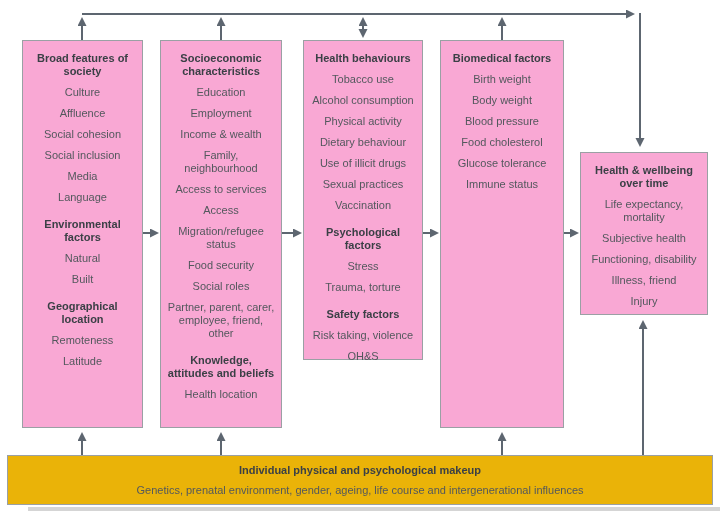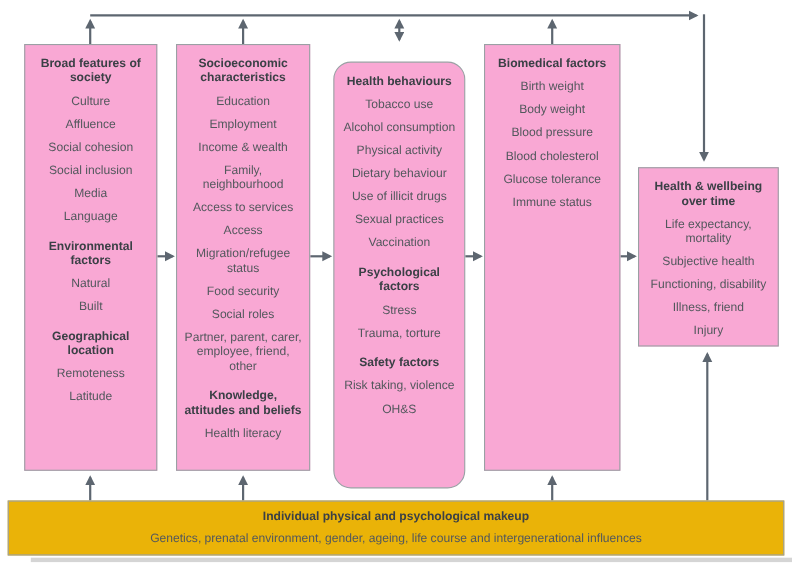--- a/index.html
+++ b/index.html
@@ -11,21 +11,21 @@
     position:absolute; box-sizing:border-box;
     border:1.5px solid #9aa0a4; background:#f9a8d4;
     text-align:center; color:#53585d;
     font-size:11px; line-height:13px; padding:9px 2px 0 2px;
   }
   .sec-title {font-weight:bold; color:#3b4046; margin:14px 3px 0;}
   .box .sec-title:first-child {margin-top:2px;}
   .item {margin:8px 3px 0;}
   .b1 {left:22px;  top:40px;  width:121px; height:388px;}
   .b2 {left:160px; top:40px;  width:122px; height:388px;}
-  .b3 {left:303px; top:56px;  width:120px; height:388px;border-radius:16px;}
+  .b3 {left:303px; top:40px;  width:120px; height:320px;}
   .b4 {left:440px; top:40px;  width:124px; height:388px;}
   .b5 {left:580px; top:152px; width:128px; height:163px;}
   .bottom-box {
     position:absolute; left:7px; top:455px; width:706px; height:50px;
     box-sizing:border-box; border:1.5px solid #9aa0a4; background:#eab308;
     text-align:center; font-size:11px; line-height:13px; padding-top:8px;
   }
   .bb-title {font-weight:bold; color:#3b4046;}
   .bb-sub {margin-top:7px; color:#53585d;}
   .arrow-layer {position:absolute; left:0; top:0;}
@@ -86,21 +86,21 @@
         <div class="item">Employment</div>
         <div class="item">Income &amp; wealth</div>
         <div class="item">Family, neighbourhood</div>
         <div class="item">Access to services</div>
         <div class="item">Access</div>
         <div class="item">Migration/refugee status</div>
         <div class="item">Food security</div>
         <div class="item">Social roles</div>
         <div class="item">Partner, parent, carer, employee, friend, other</div>
         <div class="sec-title">Knowledge, attitudes and beliefs</div>
-        <div class="item">Health literacy</div>
+        <div class="item">Health location</div>
       </div>
       <div class="box b3">
         <div class="sec-title">Health behaviours</div>
         <div class="item">Tobacco use</div>
         <div class="item">Alcohol consumption</div>
         <div class="item">Physical activity</div>
         <div class="item">Dietary behaviour</div>
         <div class="item">Use of illicit drugs</div>
         <div class="item">Sexual practices</div>
         <div class="item">Vaccination</div>
@@ -109,21 +109,21 @@
         <div class="item">Trauma, torture</div>
         <div class="sec-title">Safety factors</div>
         <div class="item">Risk taking, violence</div>
         <div class="item">OH&amp;S</div>
       </div>
       <div class="box b4">
         <div class="sec-title">Biomedical factors</div>
         <div class="item">Birth weight</div>
         <div class="item">Body weight</div>
         <div class="item">Blood pressure</div>
-        <div class="item">Blood cholesterol</div>
+        <div class="item">Food cholesterol</div>
         <div class="item">Glucose tolerance</div>
         <div class="item">Immune status</div>
       </div>
       <div class="box b5">
         <div class="sec-title">Health &amp; wellbeing over time</div>
         <div class="item">Life expectancy, mortality</div>
         <div class="item">Subjective health</div>
         <div class="item">Functioning, disability</div>
         <div class="item">Illness, friend</div>
         <div class="item">Injury</div>

